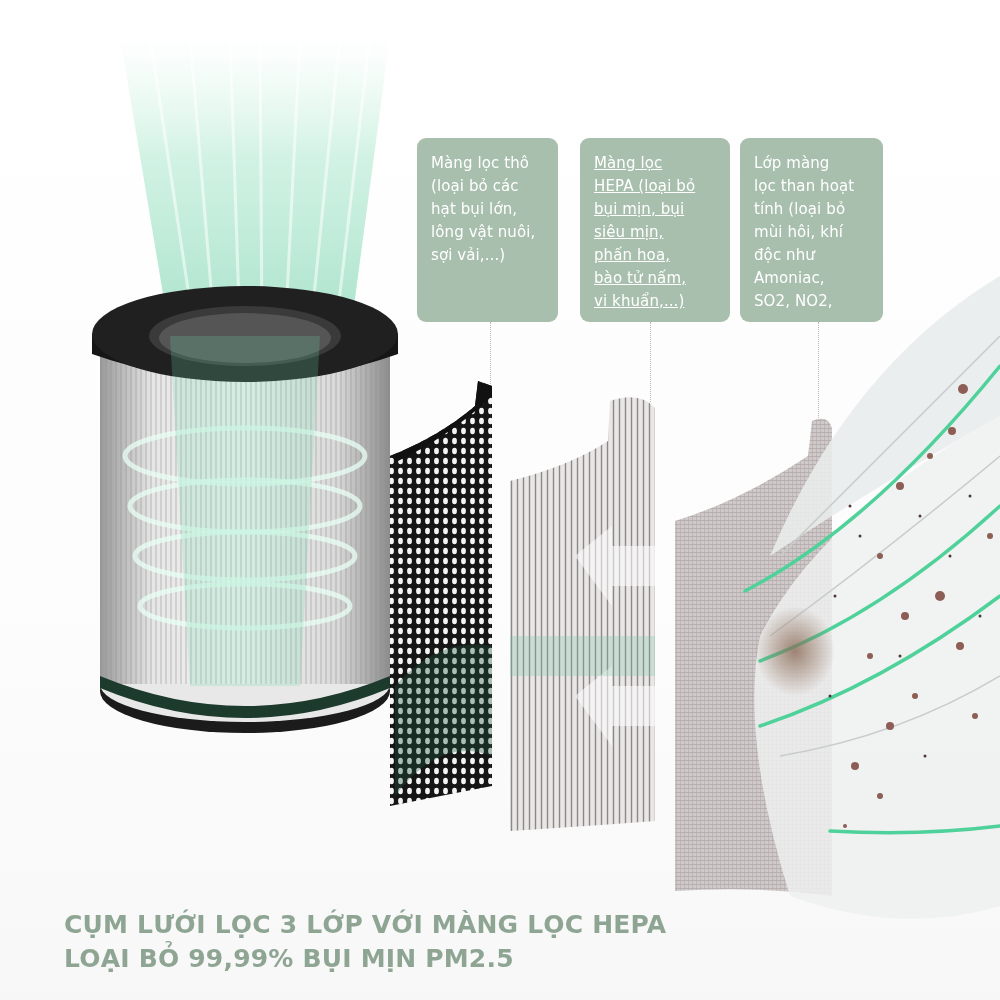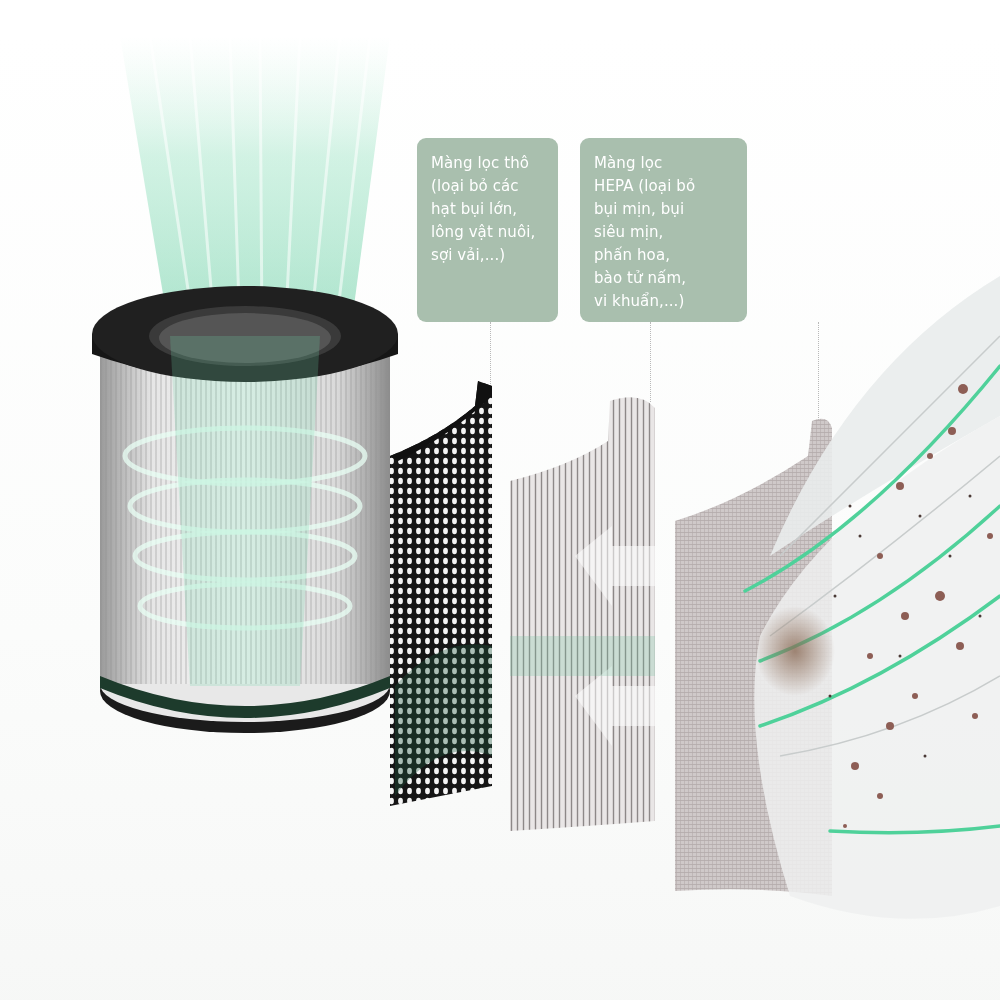--- a/index.html
+++ b/index.html
@@ -2,21 +2,21 @@
 <html><head>
 <meta charset="utf-8">
 <style>
   html,body{margin:0;padding:0;}
   body{width:1000px;height:1000px;overflow:hidden;background:#ffffff;position:relative;font-family:"DejaVu Sans","Liberation Sans",sans-serif;}
   .stage{position:absolute;left:0;top:0;width:1000px;height:1000px;background:linear-gradient(180deg,#ffffff 0%,#fbfcfb 60%,#f6f7f6 100%);margin-top:36px;}
   svg.art{position:absolute;left:0;top:0;}
   .callout{position:absolute;top:102px;height:184px;background:#a9bfae;border-radius:9px;color:#ffffff;font-size:15px;line-height:23px;padding:14px 12px 0 14px;box-sizing:border-box;letter-spacing:0.1px;}
   .callout span{display:block;white-space:pre-line;}
   .c1{left:417px;width:141px;}
-  .c2{left:580px;width:167px;}
+  .c2{left:580px;width:150px;text-decoration:underline;}
   .c3{left:740px;width:143px;}
   .leader{position:absolute;width:0;border-left:1.5px dotted #b9b9b9;}
   .headline{position:absolute;left:64px;top:872px;color:#8fa593;font-family:"DejaVu Sans","Liberation Sans",sans-serif;font-weight:bold;font-size:25px;line-height:34px;letter-spacing:0.2px;}
   .headline span{display:block;white-space:nowrap;}
 </style>
 </head>
 <body>
 
 <div class="stage">
 
@@ -174,14 +174,27 @@
   </div>
   <div class="callout c2">
     <span>Màng lọc
 HEPA (loại bỏ
 bụi mịn, bụi
 siêu mịn,
 phấn hoa,
 bào tử nấm,
 vi khuẩn,...)</span>
   </div>
-
+  <div class="callout c3">
+    <span>Lớp màng
+lọc than hoạt
+tính (loại bỏ
+mùi hôi, khí
+độc như
+Amoniac,
+SO2, NO2,</span>
+  </div>
+
+  <div class="headline">
+    <span>CỤM LƯỚI LỌC 3 LỚP VỚI MÀNG LỌC HEPA</span>
+    <span>LOẠI BỎ 99,99% BỤI MỊN PM2.5</span>
+  </div>
 </div>
 
 </body></html>

